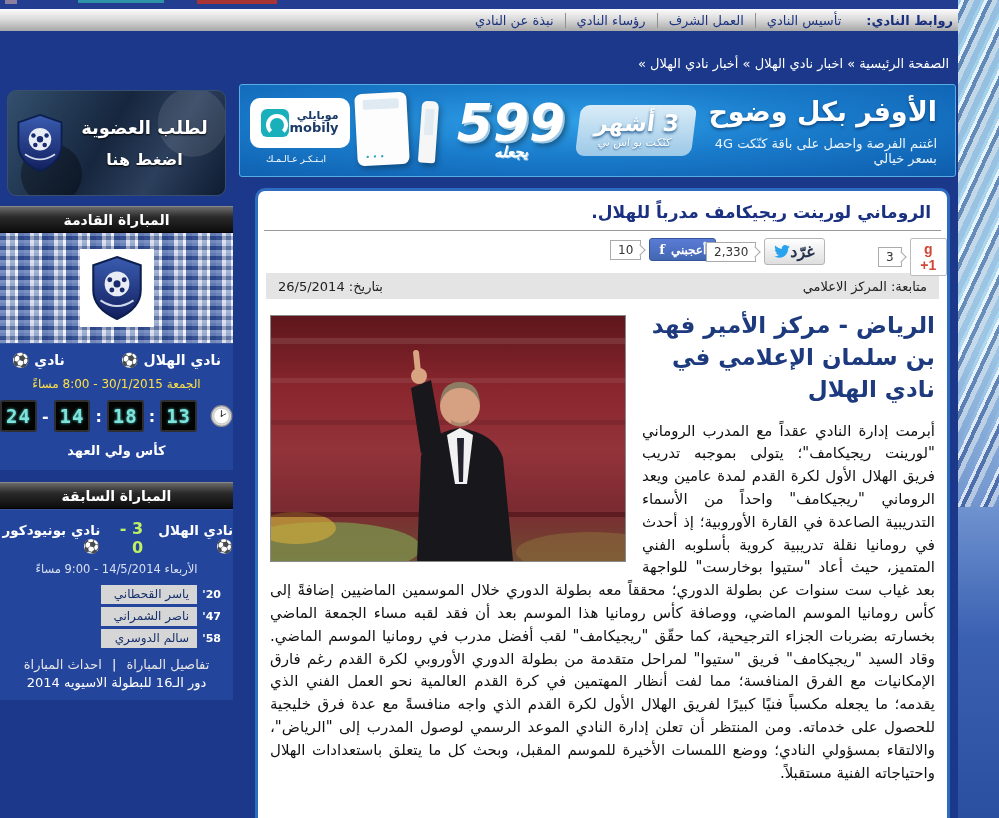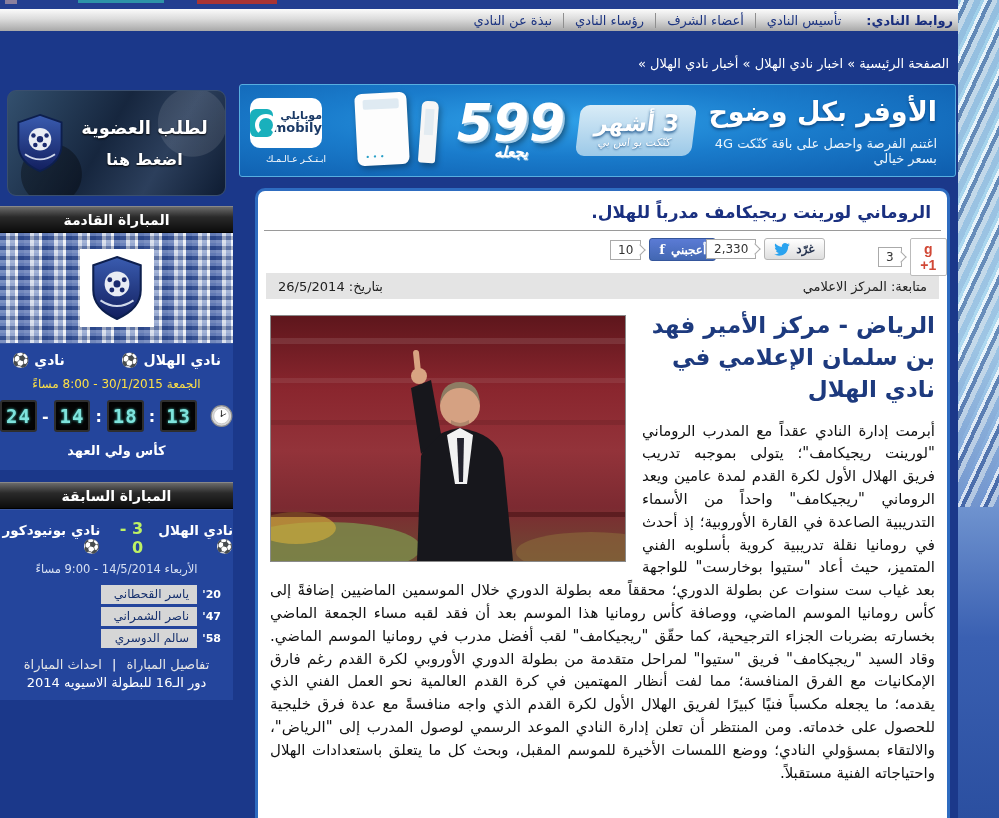--- a/index.html
+++ b/index.html
@@ -86,21 +86,21 @@
   .pm-links a { color:#e5e5e5; text-decoration:none; cursor:pointer; }
   .pm-links .sep { margin:0 6px; }
   .stage { text-align:center; font-size:13px; margin-top:3px; }
 
   
   .ad { position:absolute; left:239px; top:84px; width:717px; height:93px; z-index:2;
       display:flex; align-items:center; direction:ltr; cursor:pointer;
       background:radial-gradient(ellipse at 45% 40%, #2fa0e8 0%, #1a7ccc 45%, #0e5cac 100%);
       border:1px solid #57aee0; border-radius:3px; overflow:hidden; }
   .mob-logo { width:92px; margin-left:10px; text-align:center; }
-  .mob-box { background:#fff; border-radius:10px; width:72px; height:50px;
+  .mob-box { background:#fff; border-radius:10px; width:100px; height:50px;
       display:flex; align-items:center; justify-content:center; }
   .mob-mark { width:28px; height:28px; background:#19b0bc; border-radius:6px; position:relative; }
   .mob-mark::after { content:''; position:absolute; left:5px; top:5px; width:14px; height:14px;
       border:4px solid #fff; border-radius:50%; border-bottom-color:transparent; }
   .mob-name { text-align:right; color:#1b3a66; line-height:1.05; }
   .mob-name .ar { font-size:11px; font-weight:bold; }
   .mob-name .en { font-size:13px; font-weight:bold; }
   .mob-slogan { color:#fff; font-size:9px; margin-top:6px; letter-spacing:2px; }
   .devices { width:110px; height:84px; position:relative; }
   .router { position:absolute; left:14px; top:4px; width:52px; height:72px; background:#fdfdfd;
@@ -140,21 +140,21 @@
   .cbox { border:1px solid #aaa; background:#fff; color:#333; font-size:12px; padding:2px 7px;
       position:relative; margin-right:8px; }
   .cbox::after { content:''; position:absolute; right:-4px; top:50%;
       transform:translateY(-50%) rotate(45deg); width:7px; height:7px; background:#fff;
       border-top:1px solid #aaa; border-right:1px solid #aaa; }
   .fbbtn { background:linear-gradient(#5b7bd5,#4267b2); border:1px solid #35569c; border-radius:3px;
       color:#fff; font-size:12px; font-weight:bold; padding:3px 9px; display:flex; gap:6px;
       align-items:center; cursor:pointer; }
   .fico { font-family:"DejaVu Serif", serif; font-weight:bold; font-size:13px; }
   .twbtn { background:linear-gradient(#ffffff,#dedede); border:1px solid #b5b5b5; border-radius:3px;
-      padding:3px 9px; color:#24324e; font-size:12px; font-weight:bold; display:flex; gap:6px;
+      padding:3px 9px; color:#24324e; font-size:16px; font-weight:bold; display:flex; 
       align-items:center; cursor:pointer; }
   .gpbtn { background:#fff; border:1px solid #bbb; border-radius:2px; padding:2px 9px;
       color:#d14836; font-weight:bold; font-size:14px; cursor:pointer; }
   .meta { margin:6px 8px 0; background:#e4e4e4; height:26px; display:flex;
       justify-content:space-between; align-items:center; direction:rtl; padding:0 12px;
       color:#222; font-size:13px; }
   .article { padding:10px 12px 0; direction:rtl; }
   .photo { float:left; width:356px; height:247px; margin:6px 16px 10px 0;
       border:1px solid #8a8a8a; overflow:hidden; }
   .a-heading { font-size:23px; color:#1d3a7e; margin:0 0 14px; font-weight:bold;
@@ -168,21 +168,21 @@
 
   <div class="strip-top">
     <div class="mini m1"></div>
     <div class="mini m2"></div>
     <div class="mini m3"></div>
   </div>
 
   <nav class="menubar">
     <span class="nav-label">روابط النادي:</span>
     <a class="nav-item">تأسيس النادي</a>
-    <a class="nav-item">أعضاء الشرف</a>
+    <a class="nav-item">العمل الشرف</a>
     <a class="nav-item">رؤساء النادي</a>
     <a class="nav-item">نبذة عن النادي</a>
   </nav>
 
   <div class="breadcrumb">الصفحة الرئيسية » اخبار نادي الهلال » أخبار نادي الهلال »</div>
 
   <div class="deco"></div>
 
   <aside class="sidebar">
 

